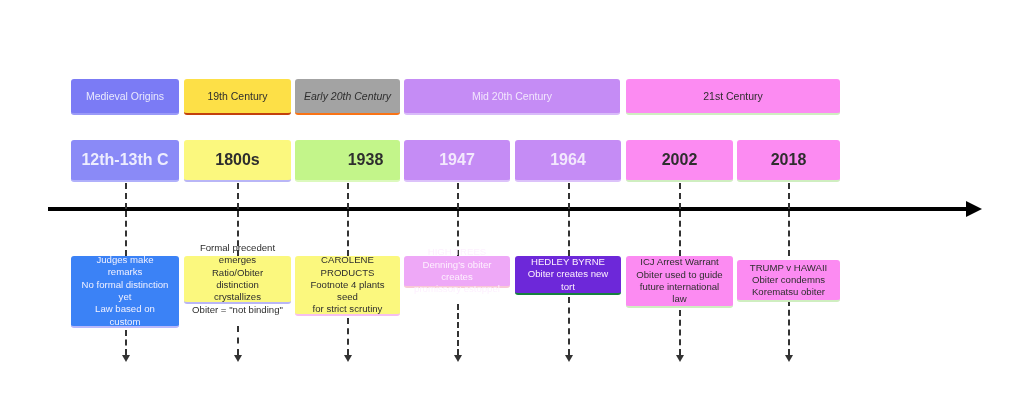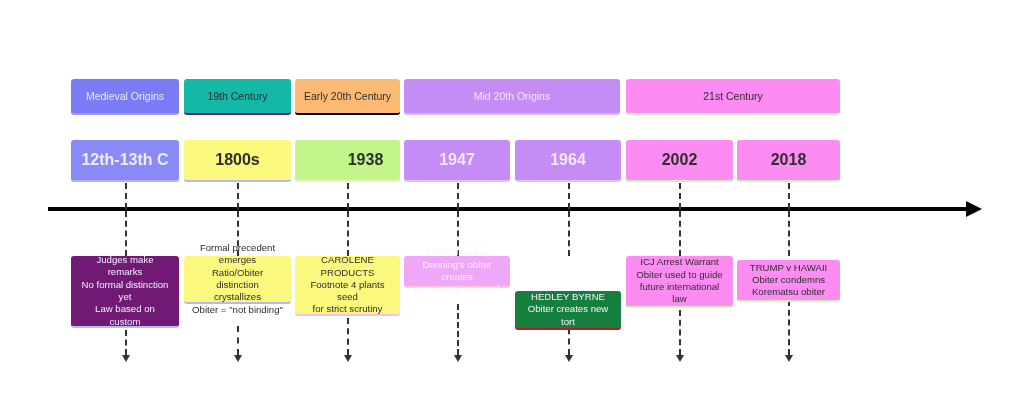--- a/index.html
+++ b/index.html
@@ -61,36 +61,36 @@
   
   .detail-box {
     font-size: 9.6px;
     line-height: 1.28;
     align-items: center;
     white-space: pre-line;
   }
 
   
   .c-indigo { background: #7b7bf5; color: #e9e9fd; border-bottom: 2px solid #9a9af8; }
-  .c-yellow { background: #14b8a6; color: #2e2e2e; border-bottom: 2px solid #701a75; }
-  .c-green  { background: #fdba74; color: #2e2e2e; border-bottom: 2px solid #000000; }
+  .c-yellow { background: #fde047; color: #2e2e2e; border-bottom: 2px solid #c2410c; }
+  .c-green  { background: #a3a3a3; color: #2e2e2e; border-bottom: 2px solid #f97316; font-style: italic; }
   .c-violet { background: #c58cf5; color: #f2e6fd; border-bottom: 2px solid #d9bbf9; }
   .c-pink   { background: #fc8bf2; color: #2e2e2e; border-bottom: 2px solid #cfeec0; }
 
   .d-indigo { background: #8a8af7; color: #ededfe; border-bottom: 2px solid #b0b0fb; }
   .d-yellow { background: #fbf87e; color: #2e2e2e; border-bottom: 2px solid #b9b6f6; }
   .d-green  { background: #c3f58a; color: #2e2e2e; border-bottom: 2px solid #dcf9bd; padding-left: 40px; }
   .d-violet { background: #c58cf5; color: #f3e8fd; border-bottom: 2px solid #dcc2fa; }
   .d-pink   { background: #fc8bf2; color: #2e2e2e; border-bottom: 2px solid #cfeec0; }
 
-  .b-indigo { background: #701a75; color: #f0f0ff; border-bottom: 2px solid #b8b8fb; }
+  .b-indigo { background: #3b82f6; color: #f0f0ff; border-bottom: 2px solid #b8b8fb; }
   .b-yellow { background: #fbf87e; color: #2e2e2e; border-bottom: 2px solid #b9b6f6; }
   .b-green  { background: #fbf87e; color: #2e2e2e; border-bottom: 2px solid #f6bff0; }
   .b-violet { background: #eea8f7; color: #fdf0fe; border-bottom: 2px solid #f8c9d6; }
-  .b-violet2{ background: #15803d; color: #fdf0fe; border-bottom: 2px solid #b91c1c; margin-top: 35px; }
+  .b-violet2{ background: #6d28d9; color: #fdf0fe; border-bottom: 2px solid #15803d; }
   .b-pink   { background: #fc8bf2; color: #2e2e2e; border-bottom: 2px solid #cfeec0; }
 
   
   .axis-line {
     position: absolute;
     left: 48px;
     top: 207px;
     width: 924px;
     height: 4px;
     background: #000000;
@@ -124,21 +124,21 @@
 </head>
 <body>
 
 <div id="canvas">
 
 
   <div id="eras-row">
       <div class="tl-box era-band c-indigo" style="left: 71px; top: 79px; width: 108px;">Medieval Origins</div>
       <div class="tl-box era-band c-yellow" style="left: 184px; top: 79px; width: 107px;">19th Century</div>
       <div class="tl-box era-band c-green" style="left: 295px; top: 79px; width: 105px;">Early 20th Century</div>
-      <div class="tl-box era-band c-violet" style="left: 404px; top: 79px; width: 216px;">Mid 20th Origins</div>
+      <div class="tl-box era-band c-violet" style="left: 404px; top: 79px; width: 216px;">Mid 20th Century</div>
       <div class="tl-box era-band c-pink" style="left: 626px; top: 79px; width: 214px;">21st Century</div>
     </div>
 
   <div id="dates-row">
       <div class="tl-box date-chip d-indigo" style="left: 71px; top: 140px; width: 108px;">12th-13th C</div>
       <div class="tl-box date-chip d-yellow" style="left: 184px; top: 140px; width: 107px;">1800s</div>
       <div class="tl-box date-chip d-green" style="left: 295px; top: 140px; width: 105px;">1938</div>
       <div class="tl-box date-chip d-violet" style="left: 404px; top: 140px; width: 106px;">1947</div>
       <div class="tl-box date-chip d-violet" style="left: 515px; top: 140px; width: 106px;">1964</div>
       <div class="tl-box date-chip d-pink" style="left: 626px; top: 140px; width: 107px;">2002</div>

